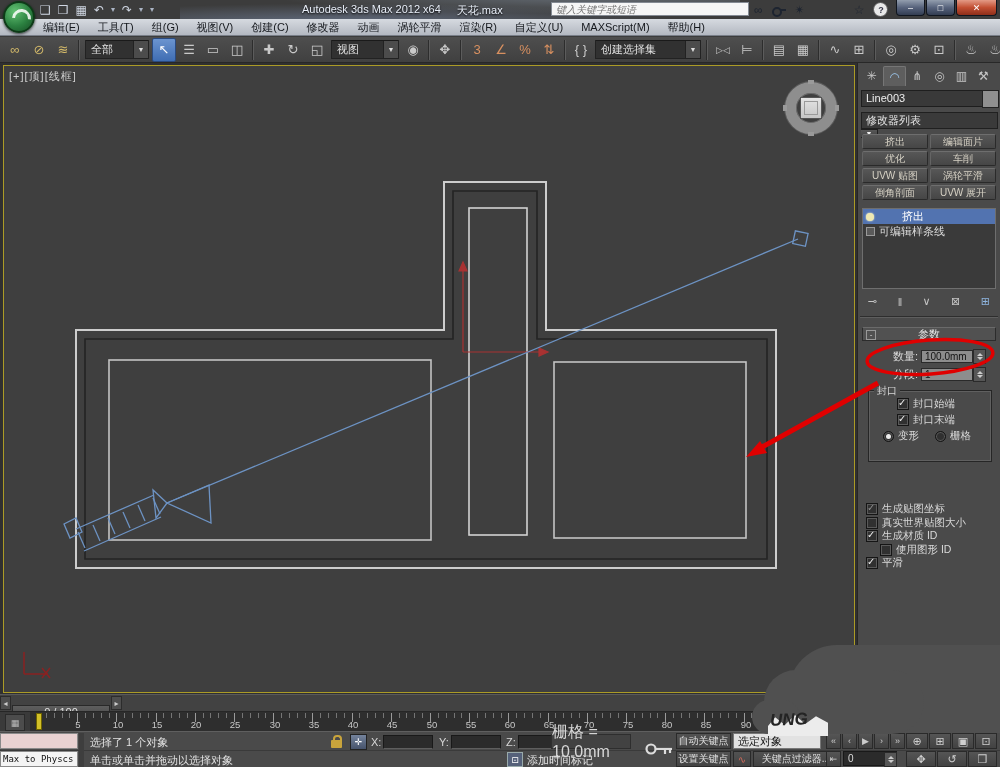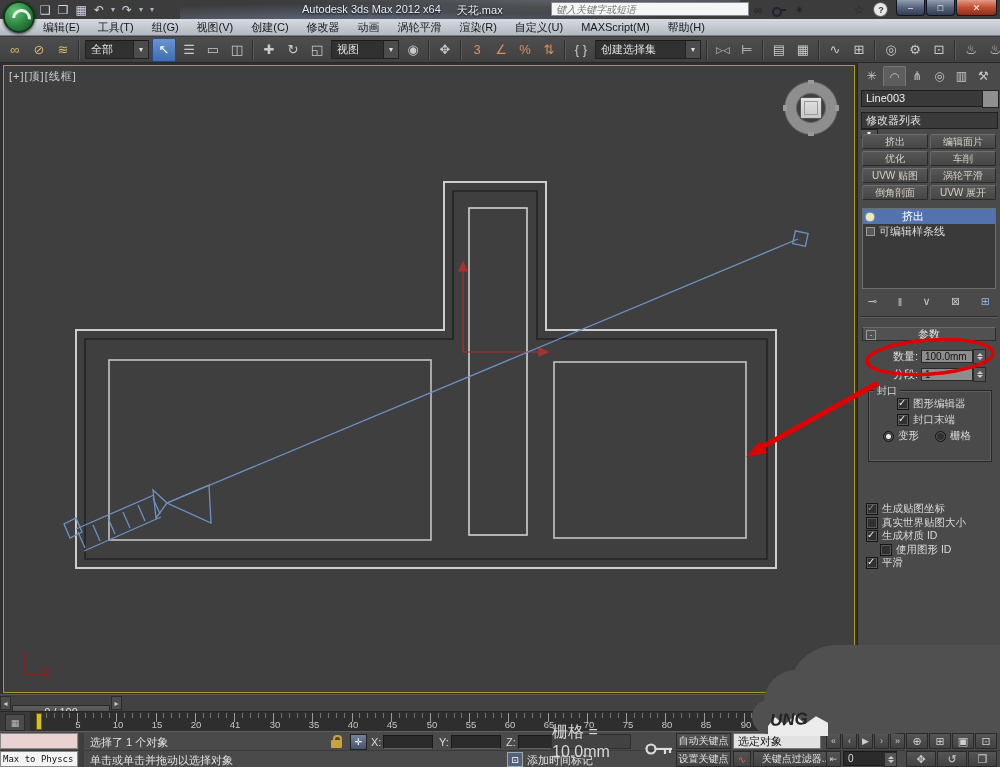--- a/index.html
+++ b/index.html
@@ -423,21 +423,21 @@
       <span class="spin">
           <i class="up"></i>
           <i class="dn"></i>
         </span>
     </div>
 
     <div class="grp" style="top:327px;height:72px">
       <span class="grp-legend">封口</span>
       <div class="cbrow" style="left:28px;top:7px">
         <span class="cb checked"></span>
-        <span class="cblab">图形编辑器</span>
+        <span class="cblab">封口始端</span>
       </div>
       <div class="cbrow" style="left:28px;top:23px">
         <span class="cb checked"></span>
         <span class="cblab">封口末端</span>
       </div>
       <div class="cbrow" style="left:14px;top:39px">
         <span class="rd on"></span>
         <span class="cblab">变形</span>
       </div>
       <div class="cbrow" style="left:66px;top:39px">
@@ -478,21 +478,21 @@
     <span class="mini-curve">▦</span>
     <div class="ruler-band">
       <div class="ticks-minor"></div>
       <div class="ticks-major"></div>
     </div>
     <span class="tick-label" style="left:31px">0</span>
     <span class="tick-label" style="left:70px">5</span>
     <span class="tick-label" style="left:110px">10</span>
     <span class="tick-label" style="left:149px">15</span>
     <span class="tick-label" style="left:188px">20</span>
-    <span class="tick-label" style="left:227px">41</span>
+    <span class="tick-label" style="left:227px">25</span>
     <span class="tick-label" style="left:267px">30</span>
     <span class="tick-label" style="left:306px">35</span>
     <span class="tick-label" style="left:345px">40</span>
     <span class="tick-label" style="left:384px">45</span>
     <span class="tick-label" style="left:424px">50</span>
     <span class="tick-label" style="left:463px">55</span>
     <span class="tick-label" style="left:502px">60</span>
     <span class="tick-label" style="left:541px">65</span>
     <span class="tick-label" style="left:581px">70</span>
     <span class="tick-label" style="left:620px">75</span>

